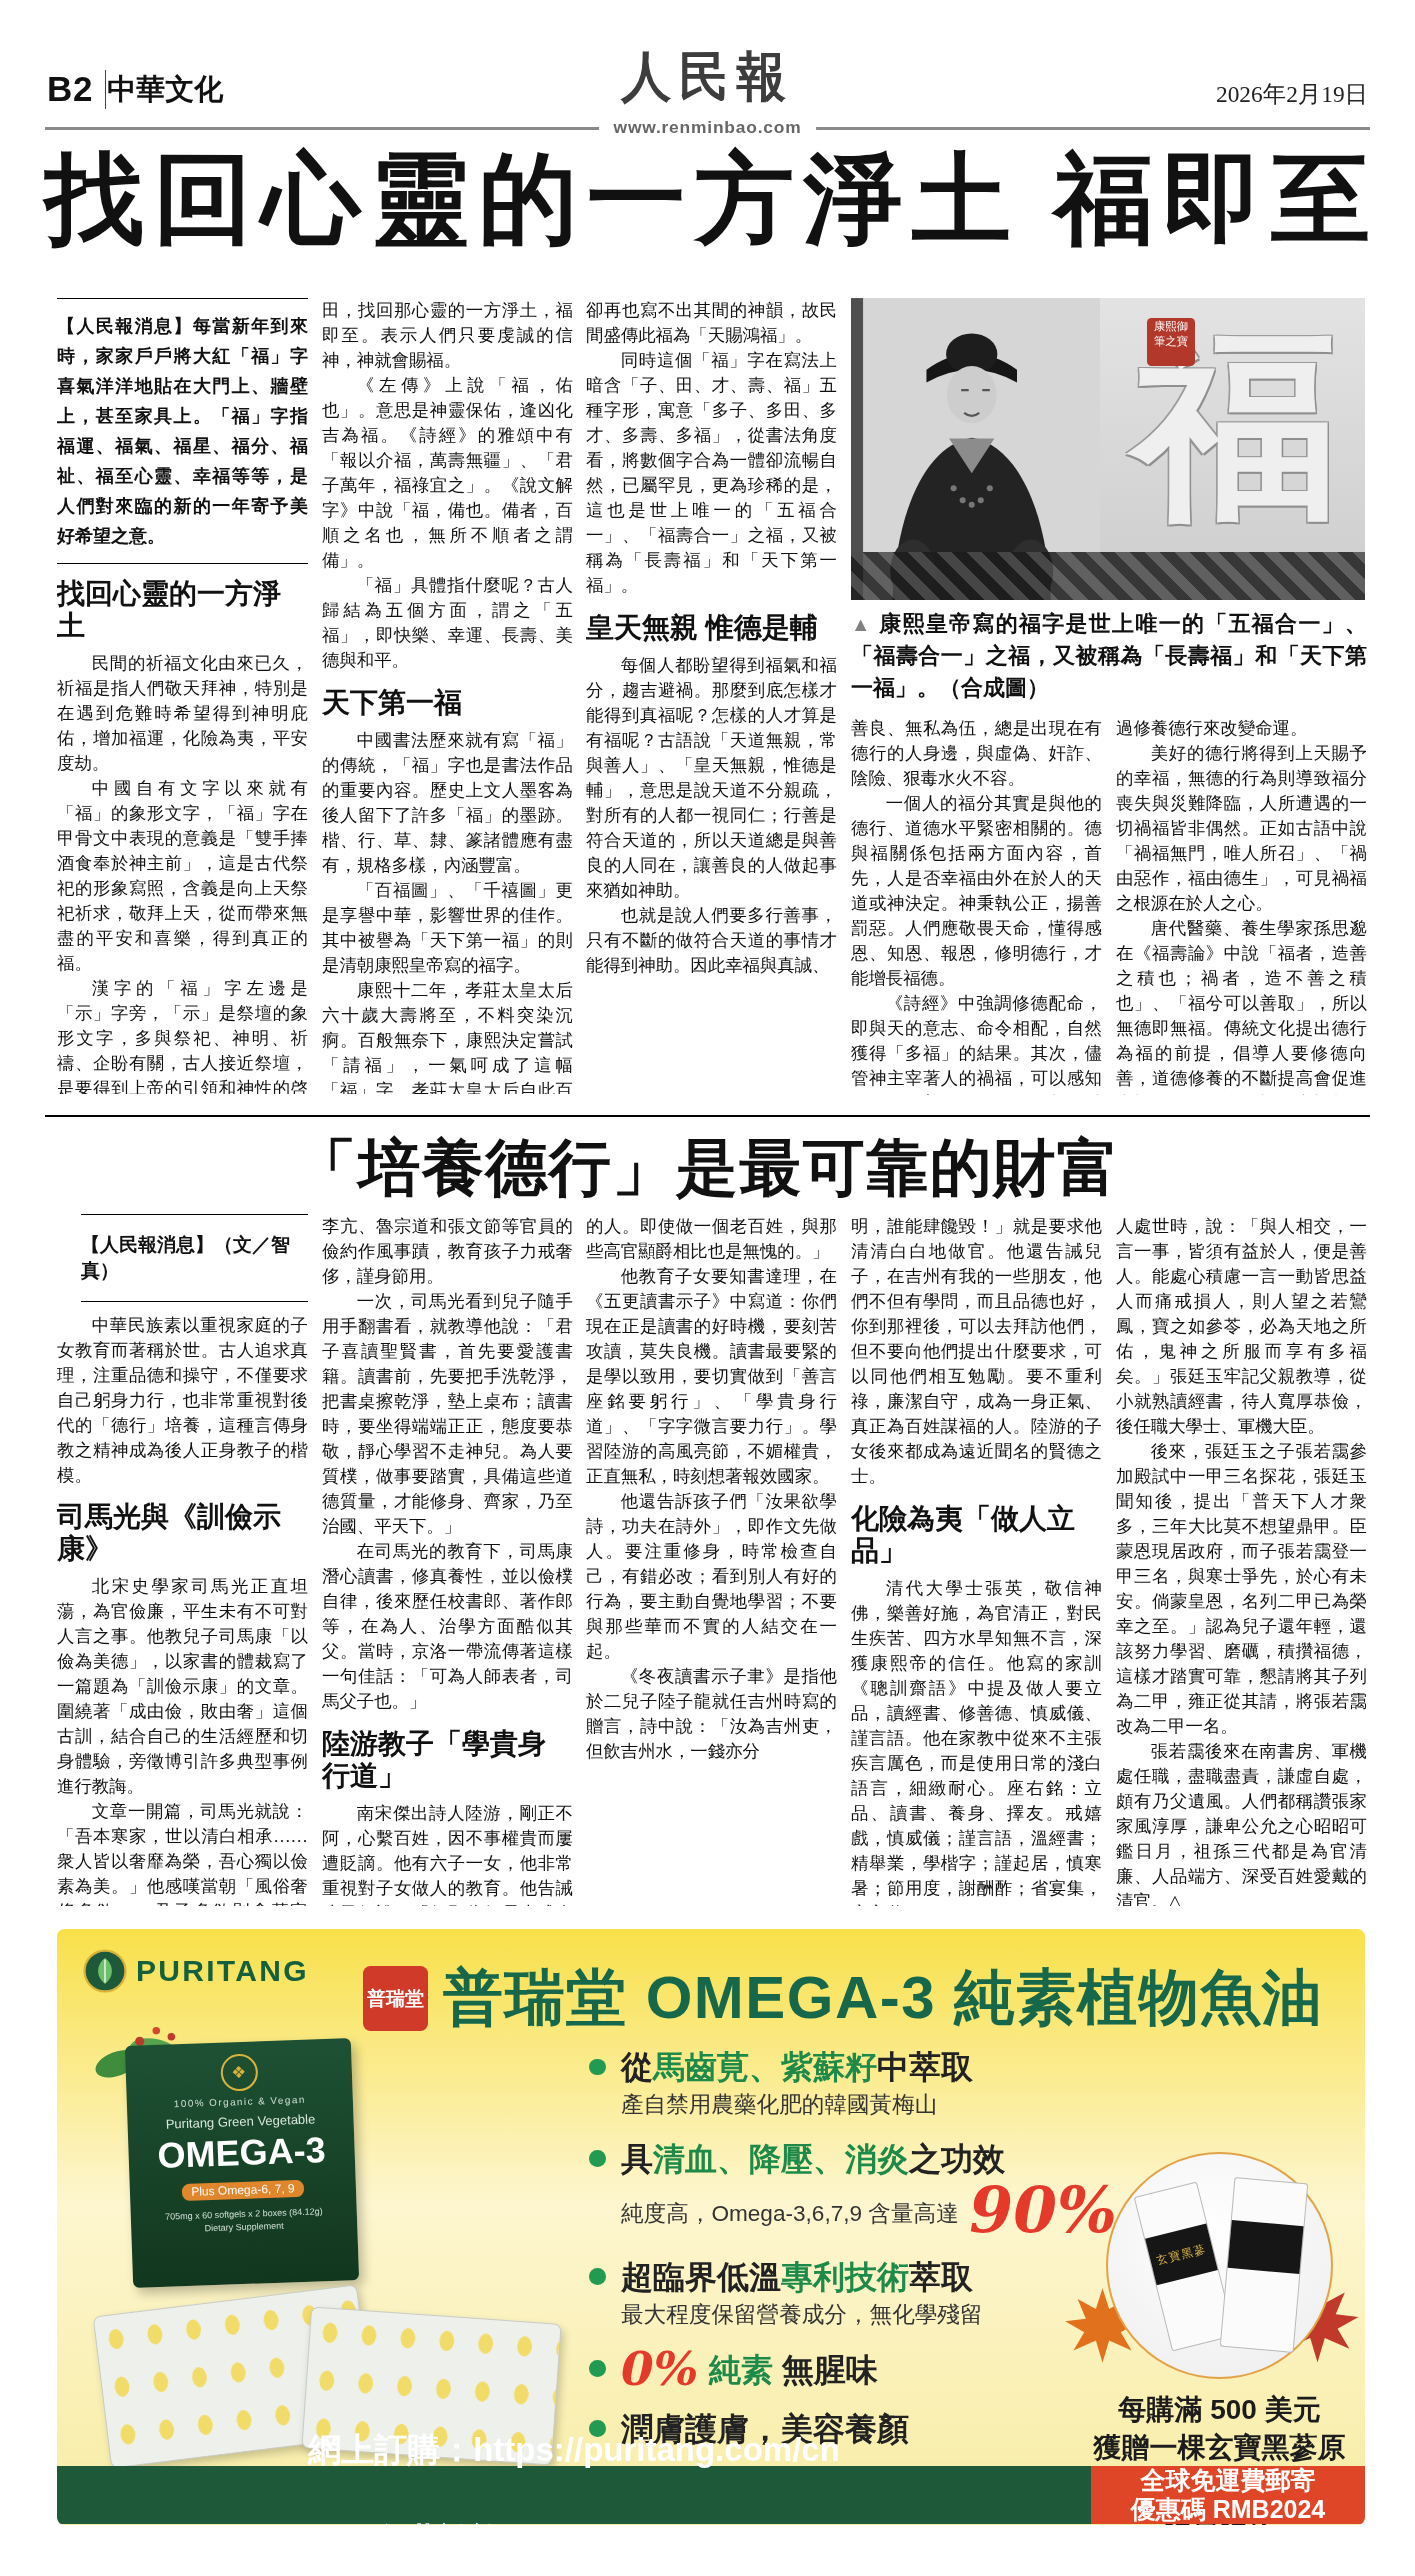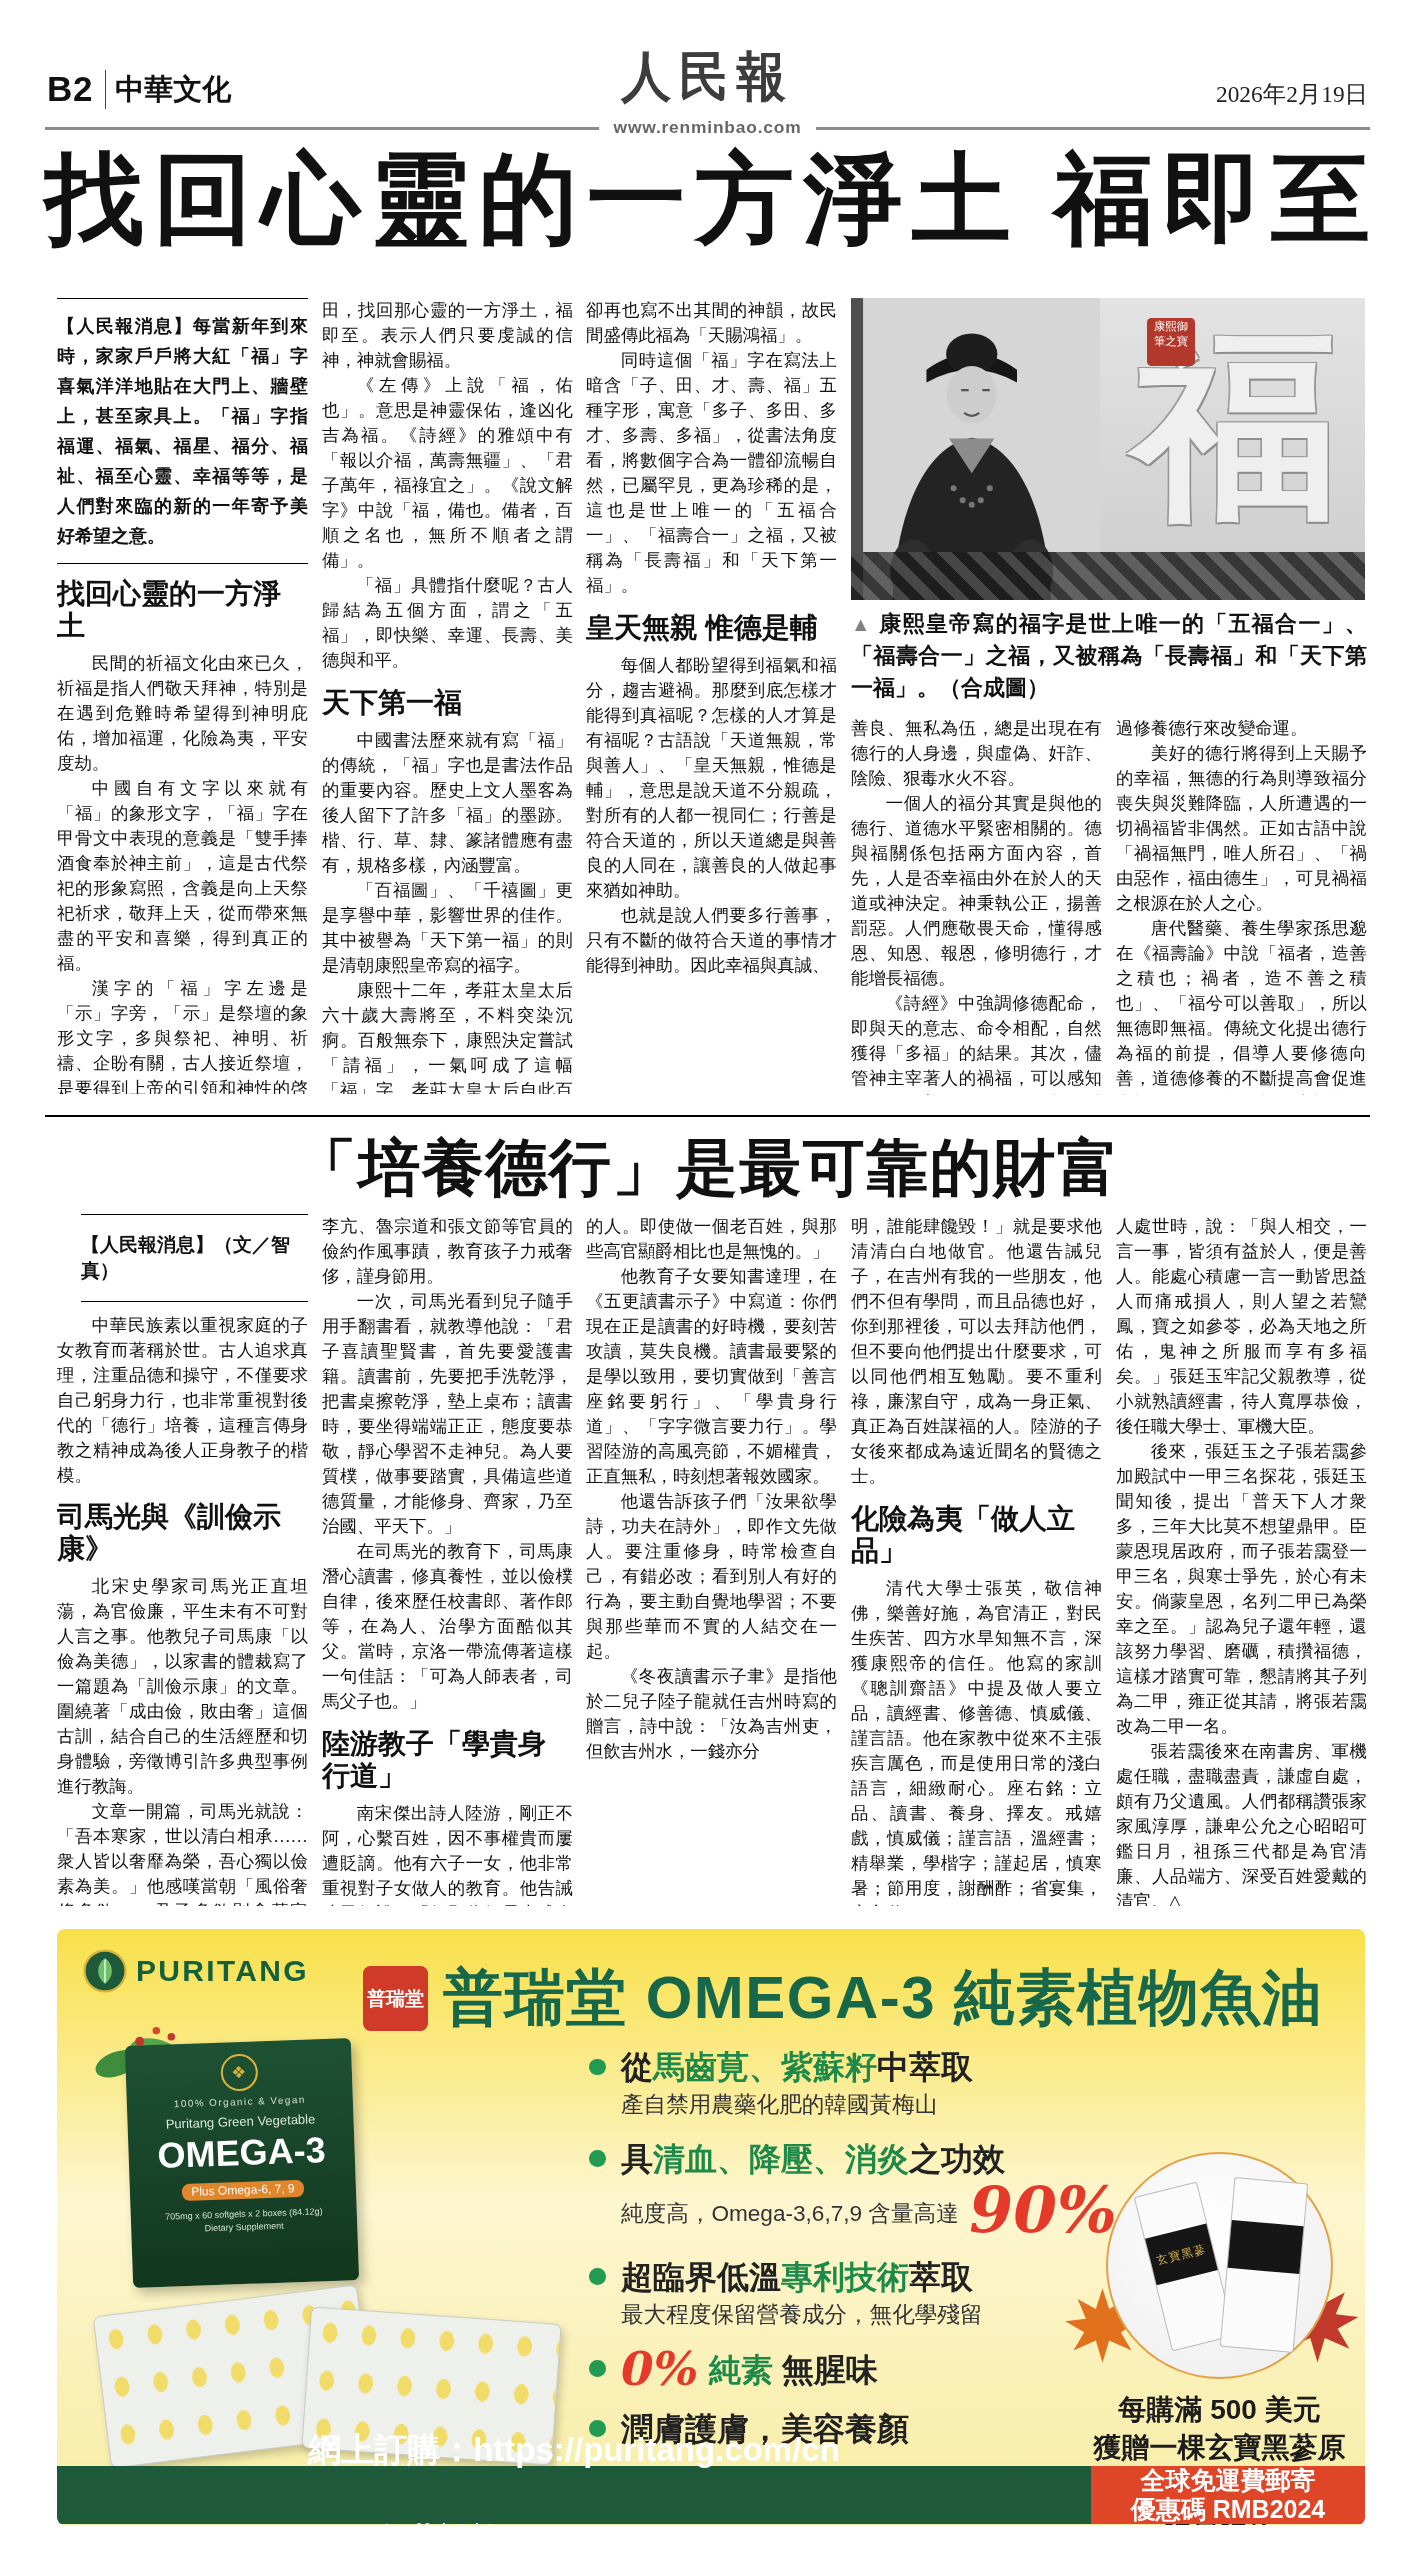--- a/index.html
+++ b/index.html
@@ -3,21 +3,21 @@
 <meta charset="utf-8">
 <style>
   html,body{margin:0;padding:0;background:#e9e9e9;}
   .page{position:relative;width:1415px;height:2576px;margin:0 auto;background:#ffffff;
         font-family:"Liberation Serif","DejaVu Serif",serif;color:#111;overflow:hidden;}
 
   
   .hdr-left{position:absolute;left:47px;top:69px;display:flex;align-items:center;
             font-family:"Liberation Sans","DejaVu Sans",sans-serif;}
   .b2{font-size:35px;font-weight:bold;letter-spacing:0.8px;}
-  .sec{font-size:29px;font-weight:600;margin-left:12px;padding-left:9px;
+  .sec{font-size:29px;font-weight:600;margin-left:12px;padding-left:1px;
        border-left:1.5px solid #444;line-height:39px;}
   .masthead{position:absolute;left:50%;top:44px;transform:translateX(-50%) scaleY(1.08);
             font-size:50px;font-weight:900;color:#3d3d3d;letter-spacing:7.5px;}
   .hdr-rule{position:absolute;left:45px;top:127px;width:1325px;height:3px;background:#8a8a8a;}
   .site{position:absolute;left:50%;top:112px;transform:translateX(-50%);background:#fff;
         padding:0 15px;font-family:"Liberation Sans","DejaVu Sans",sans-serif;
         font-size:17.4px;font-weight:bold;color:#666;letter-spacing:0.8px;line-height:30px;}
   .hdate{position:absolute;right:47px;top:78px;font-size:23.4px;color:#222;}
 
   

